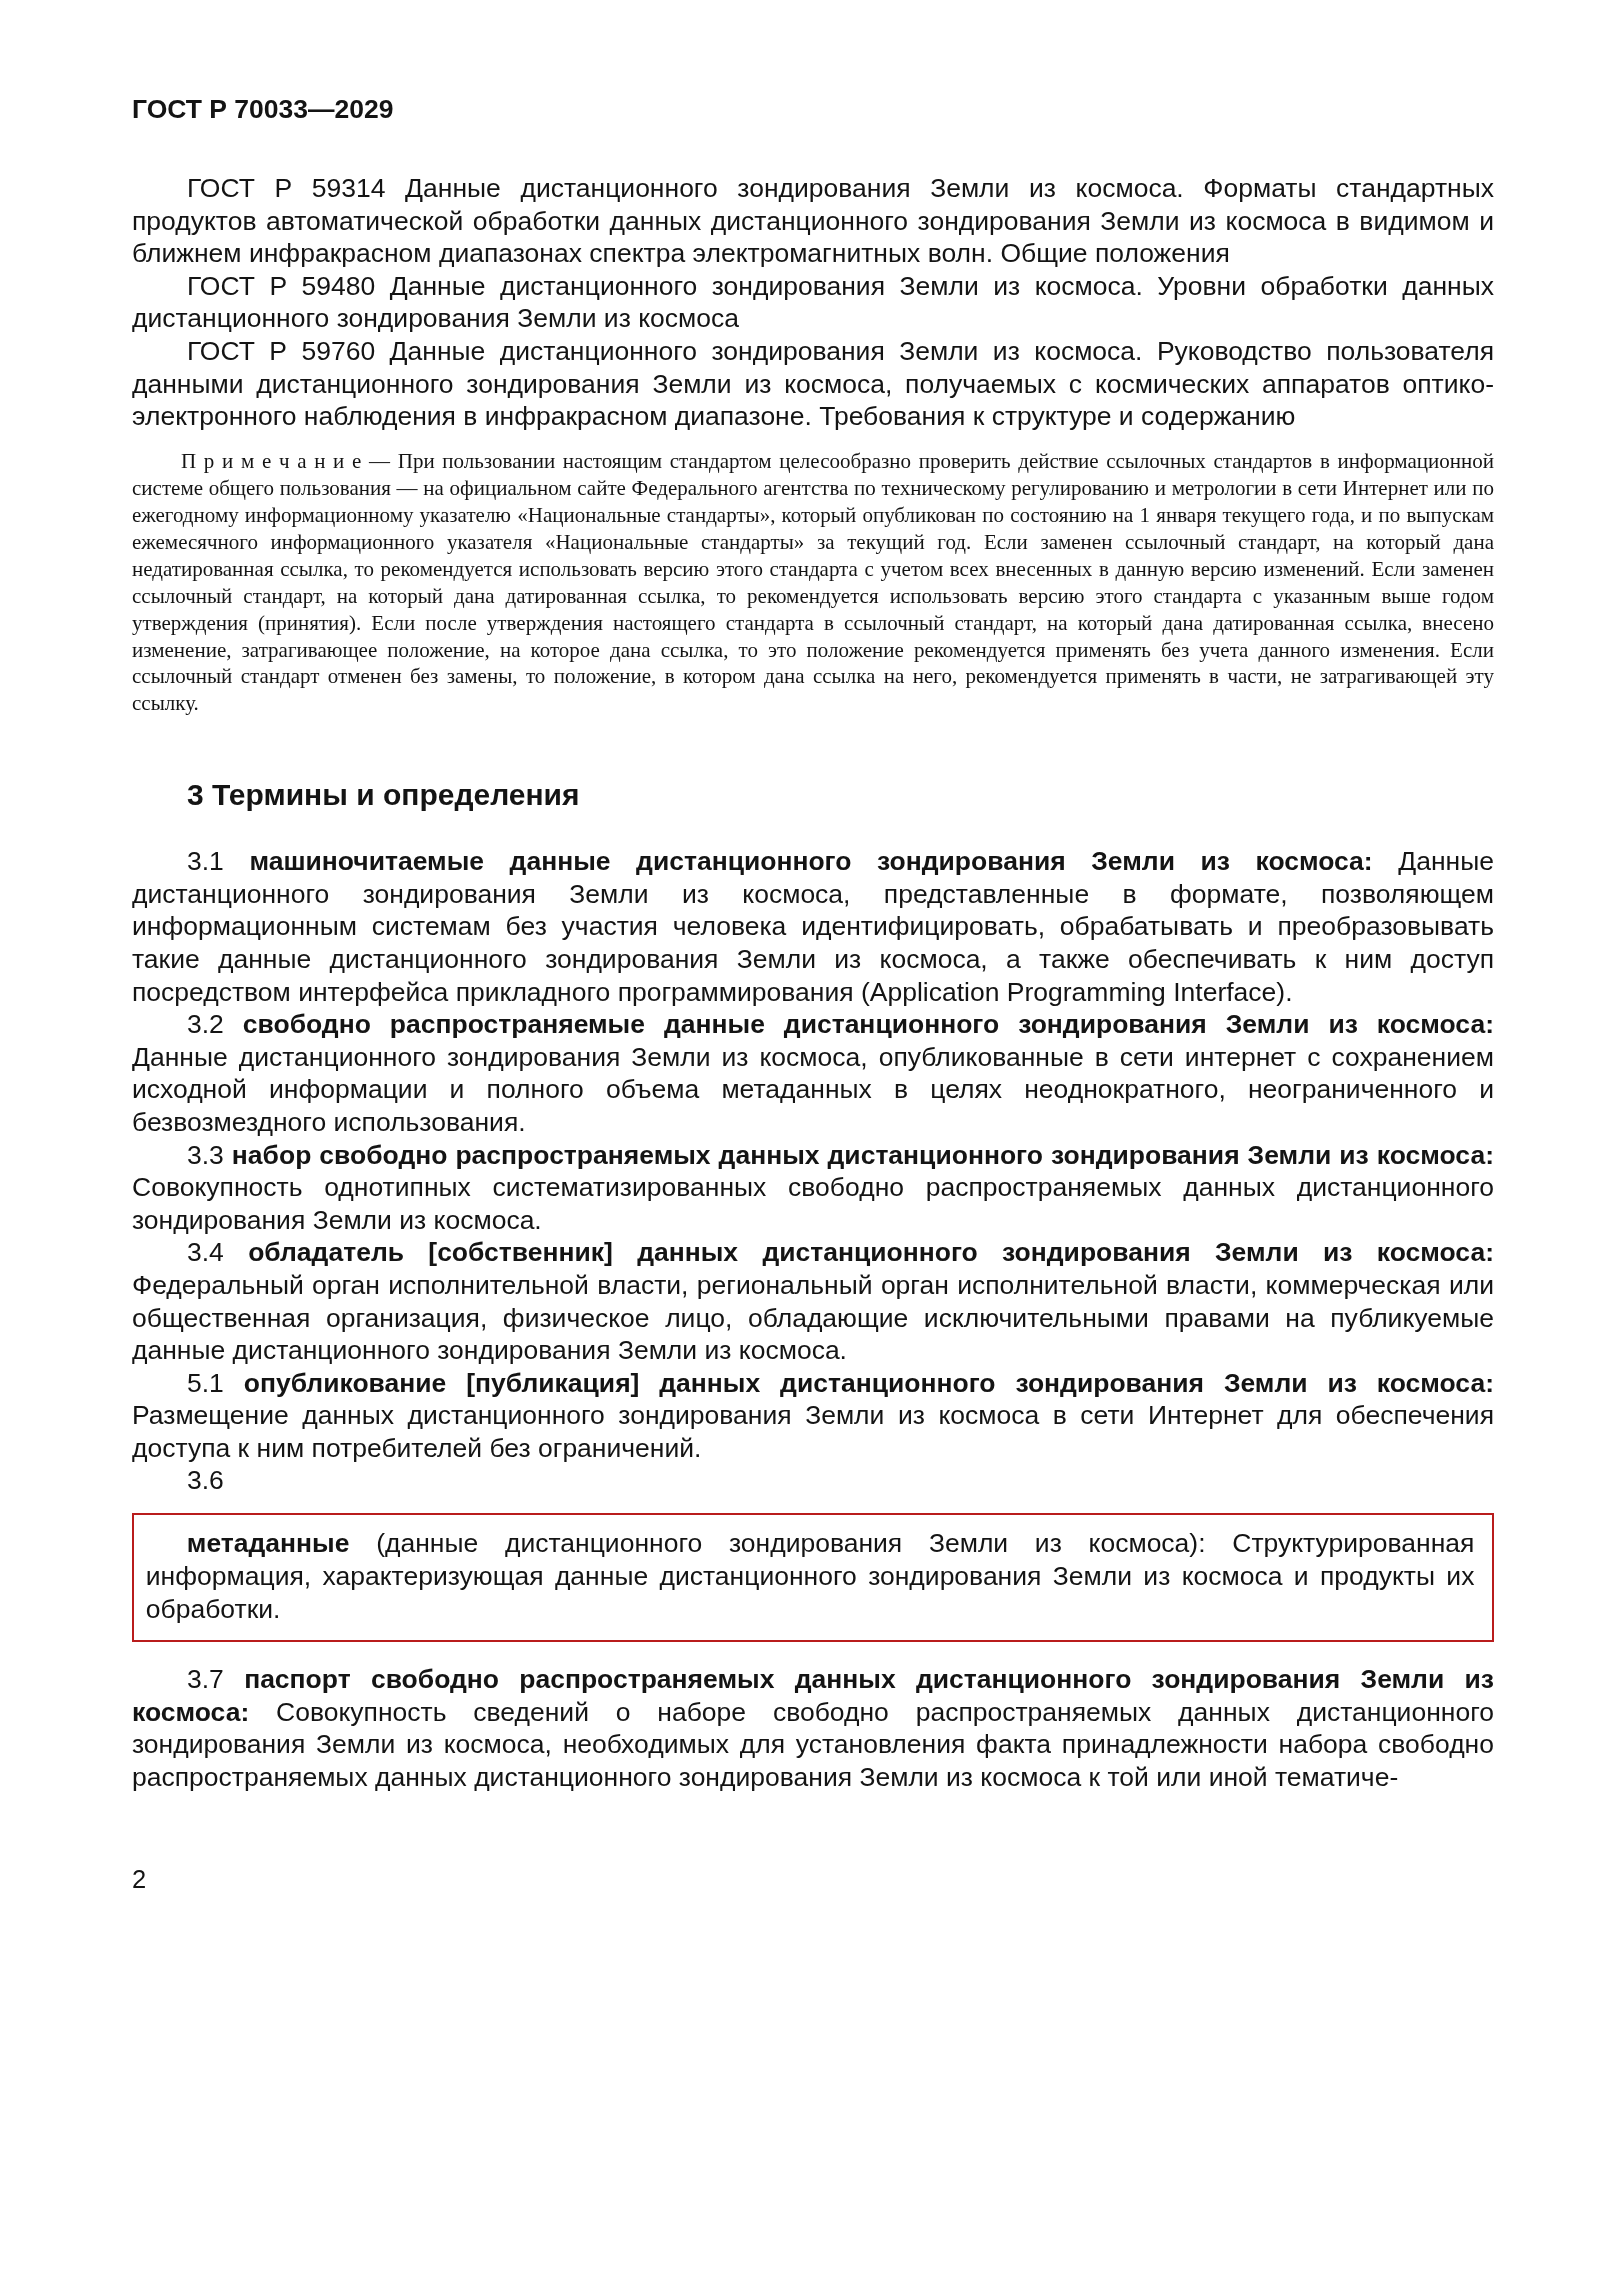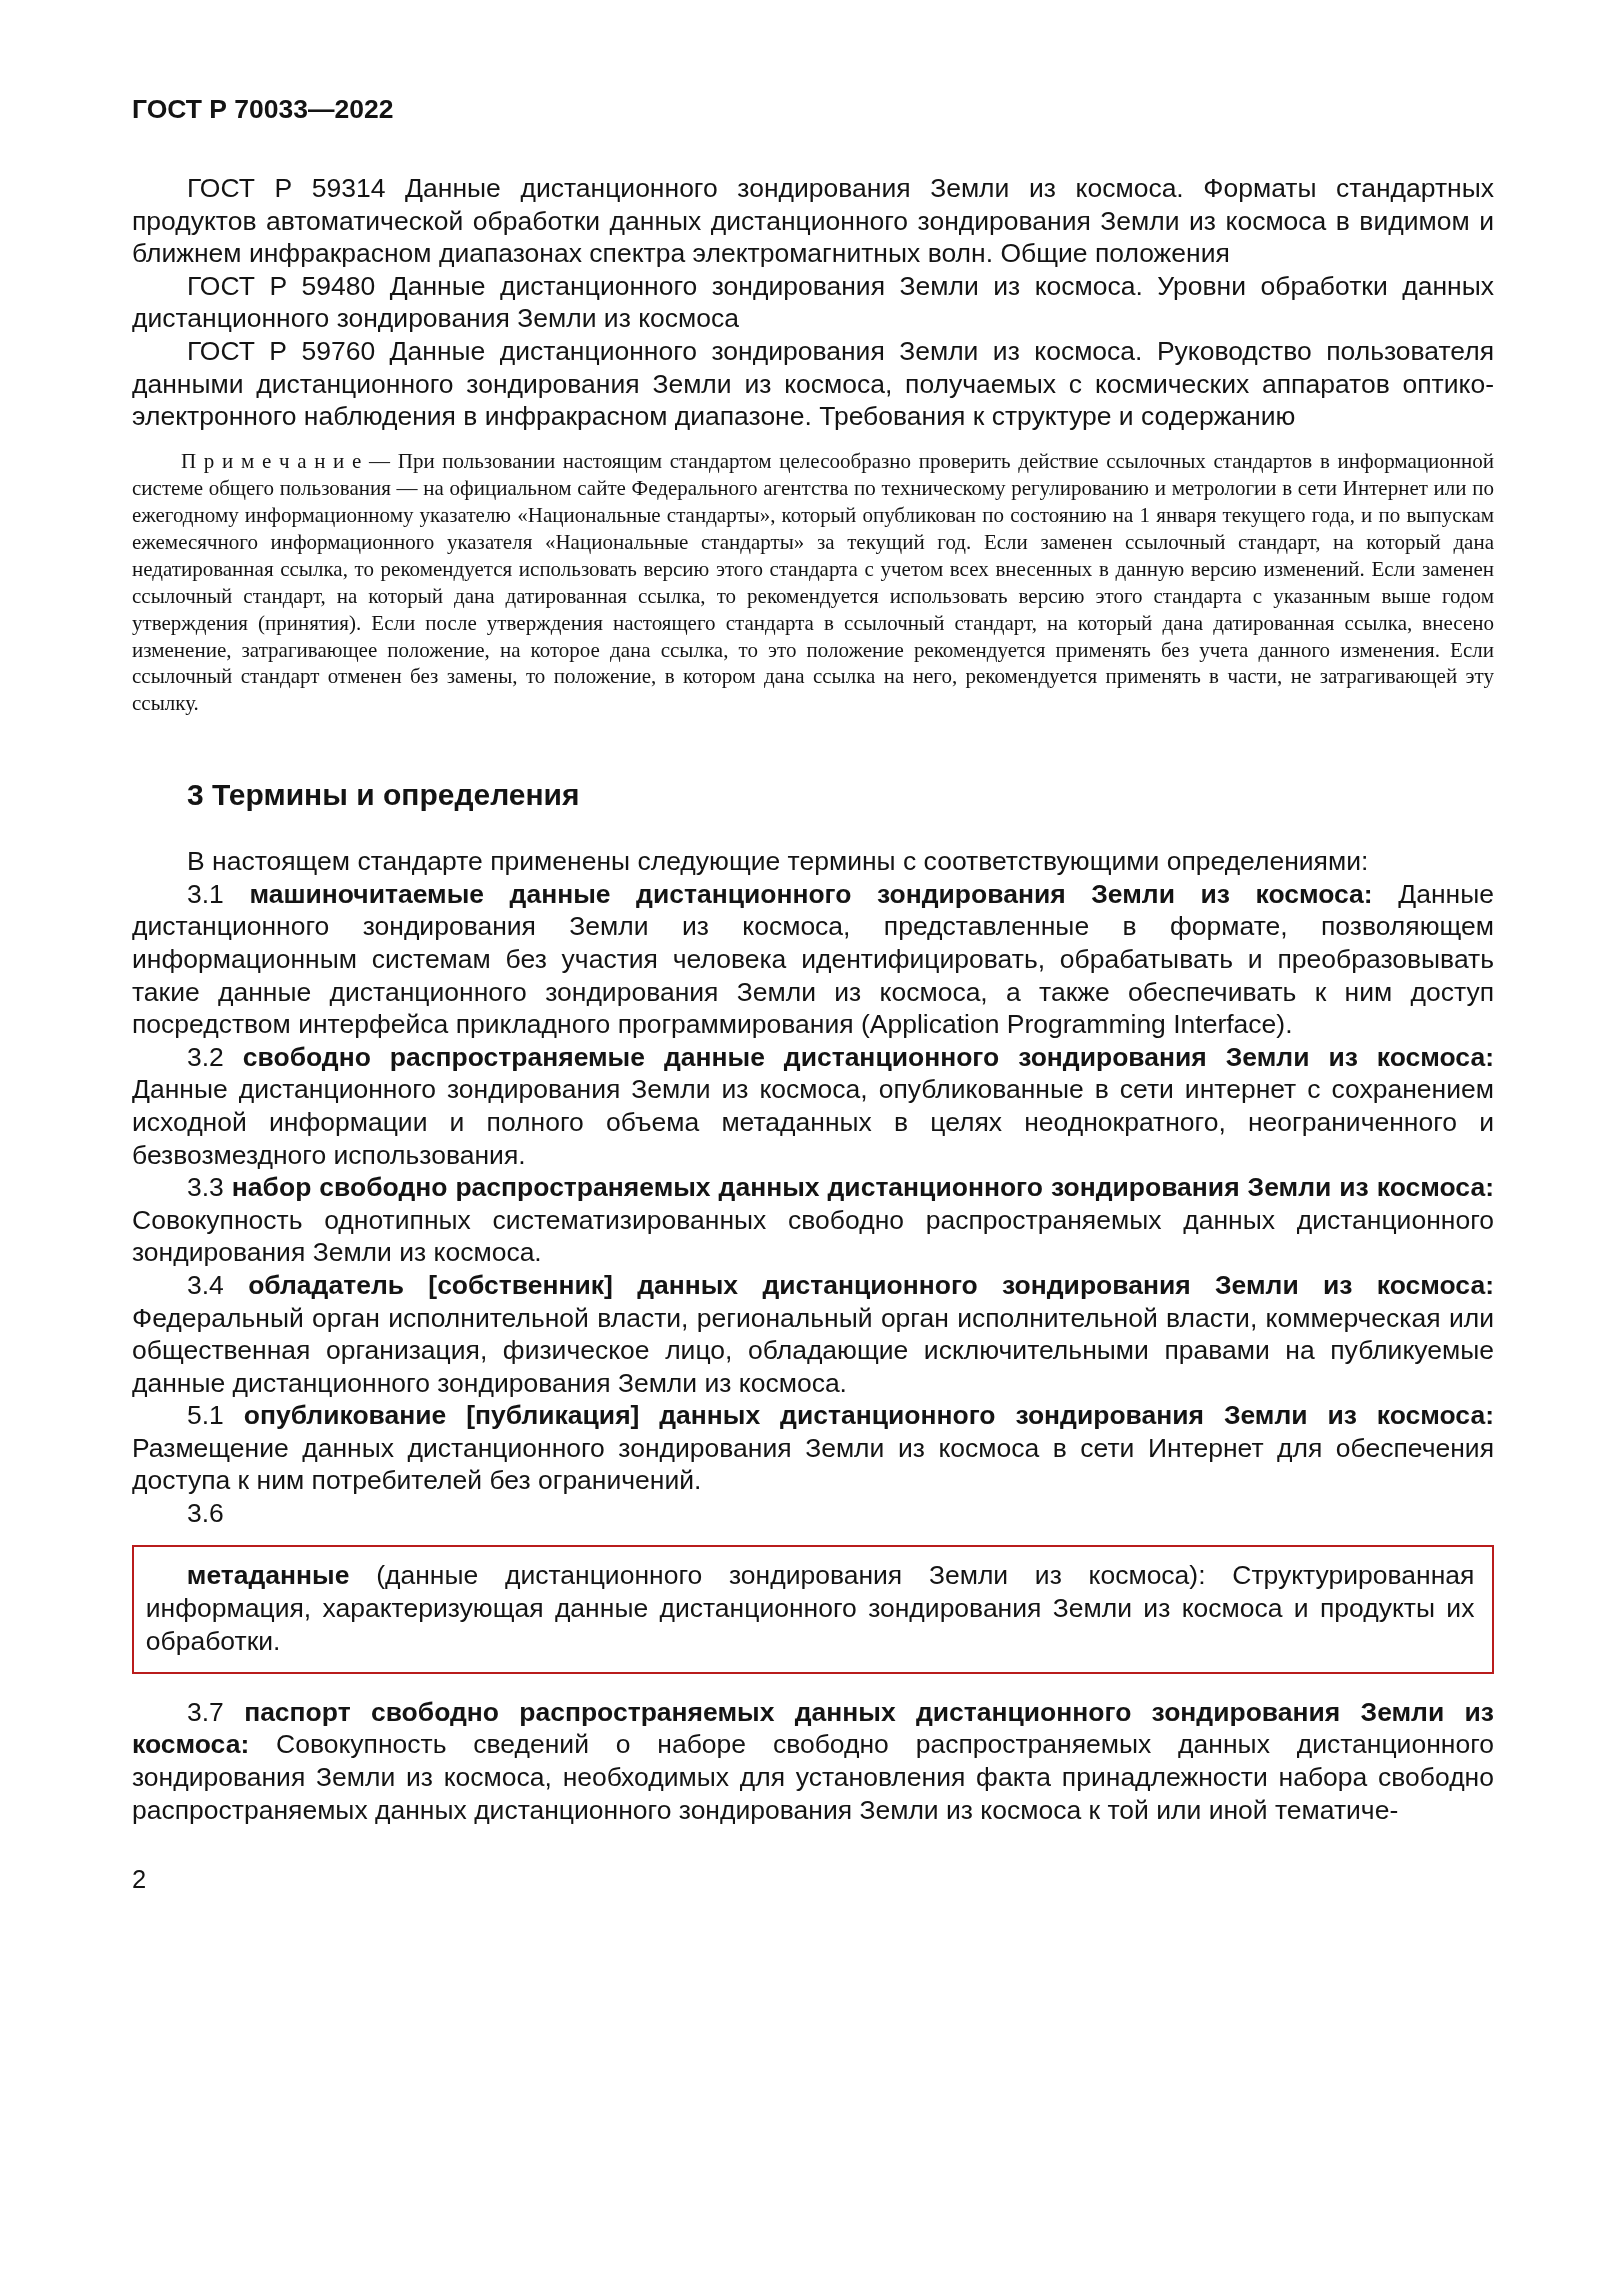--- a/index.html
+++ b/index.html
@@ -70,31 +70,30 @@
     top: 1865px;
     font-size: 25.5px;
   }
 </style>
 </head>
 <body>
 
 <div class="page">
   <div class="content">
 
-    <div class="doc-header">ГОСТ Р 70033—2022</div>
+    <div class="doc-header">ГОСТ Р 70033—2029</div>
 
     <p class="para">ГОСТ Р 59314 Данные дистанционного зондирования Земли из космоса. Форматы стандартных продуктов автоматической обработки данных дистанционного зондирования Земли из космоса в видимом и ближнем инфракрасном диапазонах спектра электромагнитных волн. Общие положения</p>
     <p class="para">ГОСТ Р 59480 Данные дистанционного зондирования Земли из космоса. Уровни обработки данных дистанционного зондирования Земли из космоса</p>
     <p class="para">ГОСТ Р 59760 Данные дистанционного зондирования Земли из космоса. Руководство пользователя данными дистанционного зондирования Земли из космоса, получаемых с космических аппаратов оптико-электронного наблюдения в инфракрасном диапазоне. Требования к структуре и содержанию</p>
 
     <p class="note">П р и м е ч а н и е  —  При пользовании настоящим стандартом целесообразно проверить действие ссылочных стандартов в информационной системе общего пользования — на официальном сайте Федерального агентства по техническому регулированию и метрологии в сети Интернет или по ежегодному информационному указателю «Национальные стандарты», который опубликован по состоянию на 1 января текущего года, и по выпускам ежемесячного информационного указателя «Национальные стандарты» за текущий год. Если заменен ссылочный стандарт, на который дана недатированная ссылка, то рекомендуется использовать версию этого стандарта с учетом всех внесенных в данную версию изменений. Если заменен ссылочный стандарт, на который дана датированная ссылка, то рекомендуется использовать версию этого стандарта с указанным выше годом утверждения (принятия). Если после утверждения настоящего стандарта в ссылочный стандарт, на который дана датированная ссылка, внесено изменение, затрагивающее положение, на которое дана ссылка, то это положение рекомендуется применять без учета данного изменения. Если ссылочный стандарт отменен без замены, то положение, в котором дана ссылка на него, рекомендуется применять в части, не затрагивающей эту ссылку.</p>
 
     <h2 class="section-title">3 Термины и определения</h2>
 
-    <p class="para">В настоящем стандарте применены следующие термины с соответствующими определениями:</p>
 
     <p class="para"><span>3.1</span> <span class="term-name">машиночитаемые данные дистанционного зондирования Земли из космоса:</span> <span>Данные дистанционного зондирования Земли из космоса, представленные в формате, позволяющем информационным системам без участия человека идентифицировать, обрабатывать и преобразовывать такие данные дистанционного зондирования Земли из космоса, а также обеспечивать к ним доступ посредством интерфейса прикладного программирования (Application Programming Interface).</span></p>
 
     <p class="para"><span>3.2</span> <span class="term-name">свободно распространяемые данные дистанционного зондирования Земли из космоса:</span> <span>Данные дистанционного зондирования Земли из космоса, опубликованные в сети интернет с сохранением исходной информации и полного объема метаданных в целях неоднократного, неограниченного и безвозмездного использования.</span></p>
 
     <p class="para"><span>3.3</span> <span class="term-name">набор свободно распространяемых данных дистанционного зондирования Земли из космоса:</span> <span>Совокупность однотипных систематизированных свободно распространяемых данных дистанционного зондирования Земли из космоса.</span></p>
 
     <p class="para"><span>3.4</span> <span class="term-name">обладатель [собственник] данных дистанционного зондирования Земли из космоса:</span> <span>Федеральный орган исполнительной власти, региональный орган исполнительной власти, коммерческая или общественная организация, физическое лицо, обладающие исключительными правами на публикуемые данные дистанционного зондирования Земли из космоса.</span></p>
 
     <p class="para"><span>5.1</span> <span class="term-name">опубликование [публикация] данных дистанционного зондирования Земли из космоса:</span> <span>Размещение данных дистанционного зондирования Земли из космоса в сети Интернет для обеспечения доступа к ним потребителей без ограничений.</span></p>

